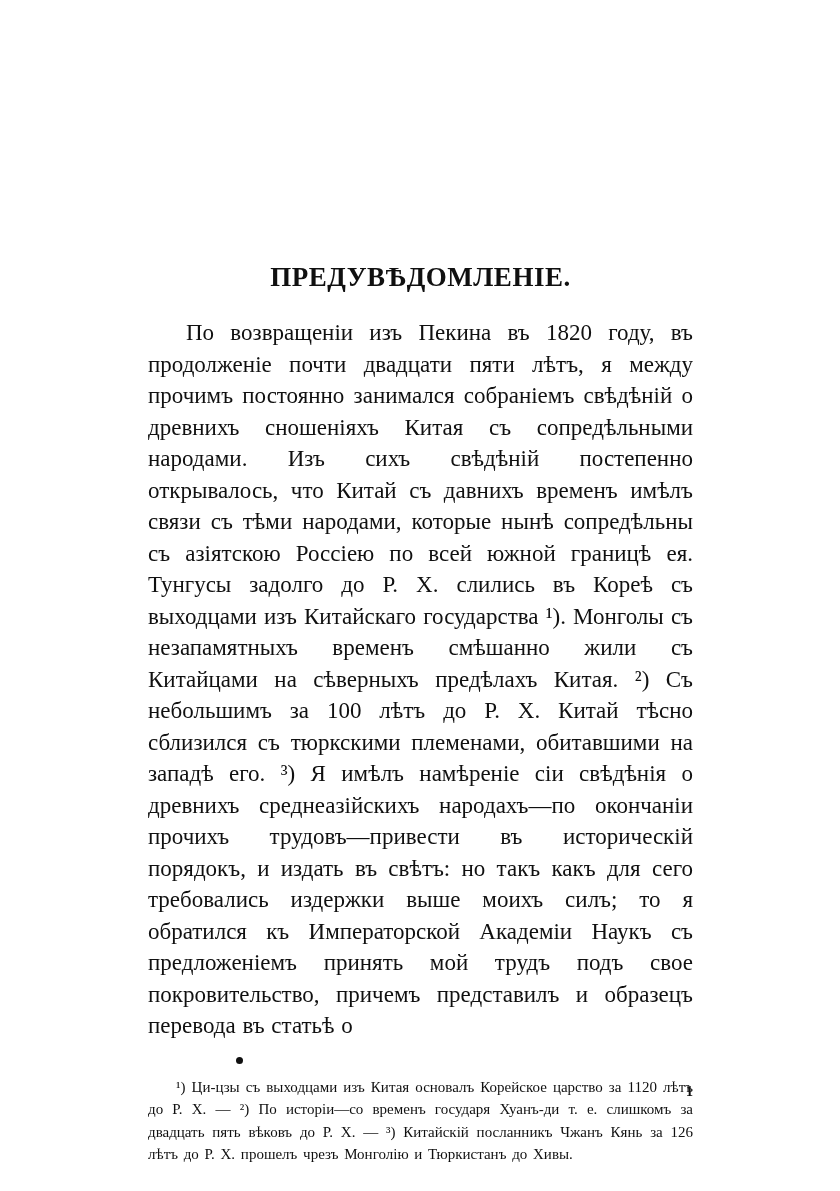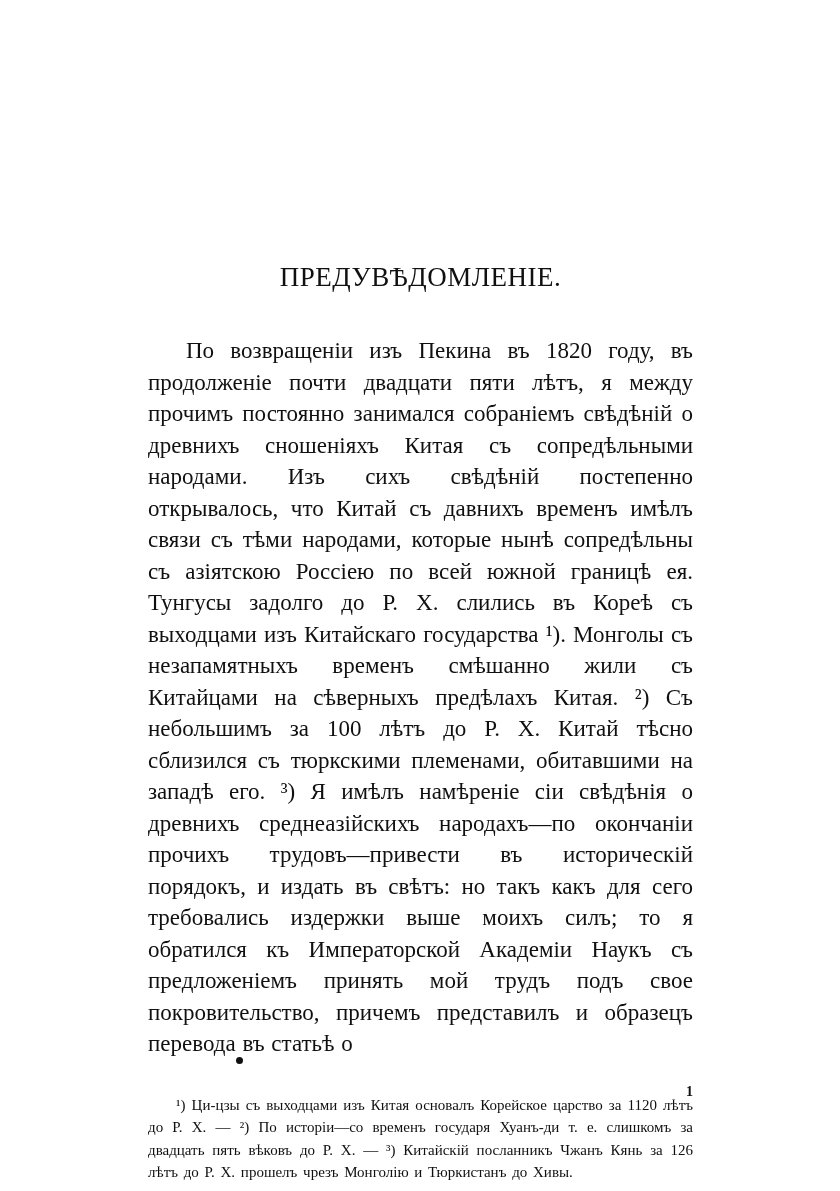--- a/index.html
+++ b/index.html
@@ -25,23 +25,23 @@
   }
   .page-inner {
     position: absolute;
     left: 148px;
     top: 262px;
     width: 545px;
   }
   .page-title {
     text-align: center;
     font-size: 27px;
-    font-weight: normal;
+    font-weight: bold;
     letter-spacing: 0.5px;
-    margin: 0 0 42px 0;
+    margin: 0 0 24px 0;
     font-family: "Liberation Serif", "DejaVu Serif", serif;
   }
   .body-text {
     font-size: 23px;
     line-height: 31.5px;
     text-align: justify;
     text-justify: inter-word;
     text-indent: 38px;
     margin: 0;
     word-spacing: 1px;

